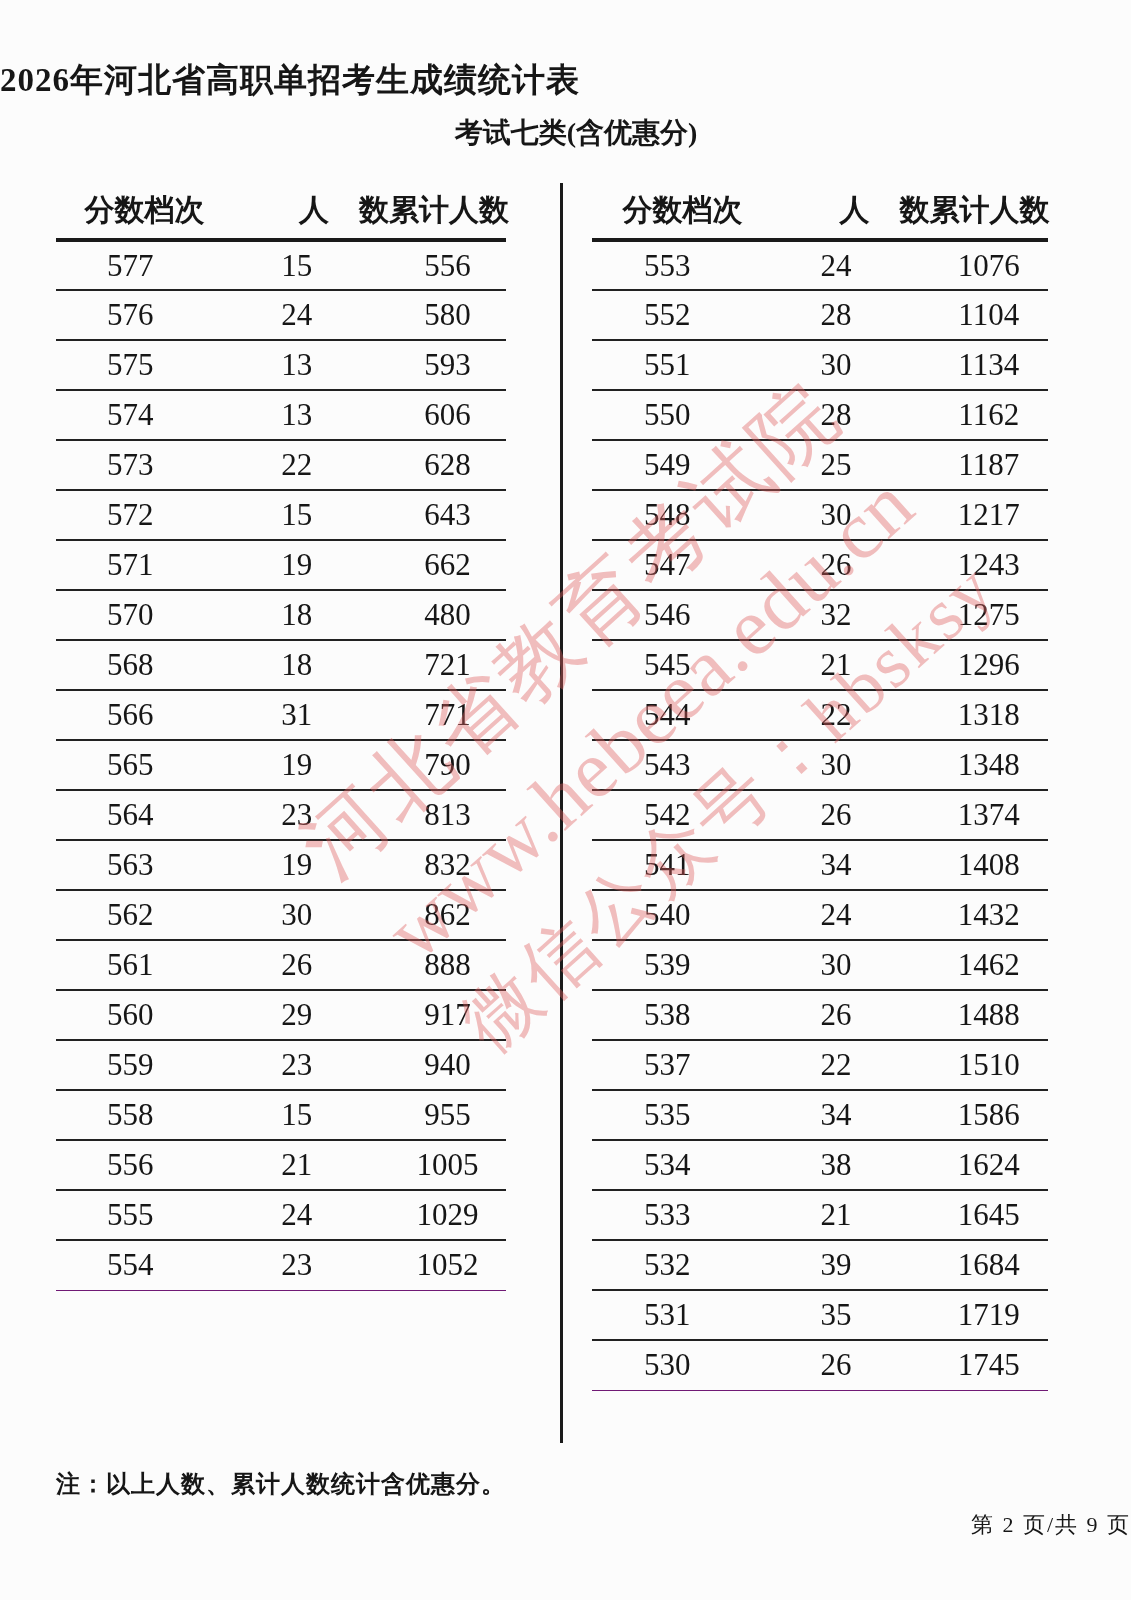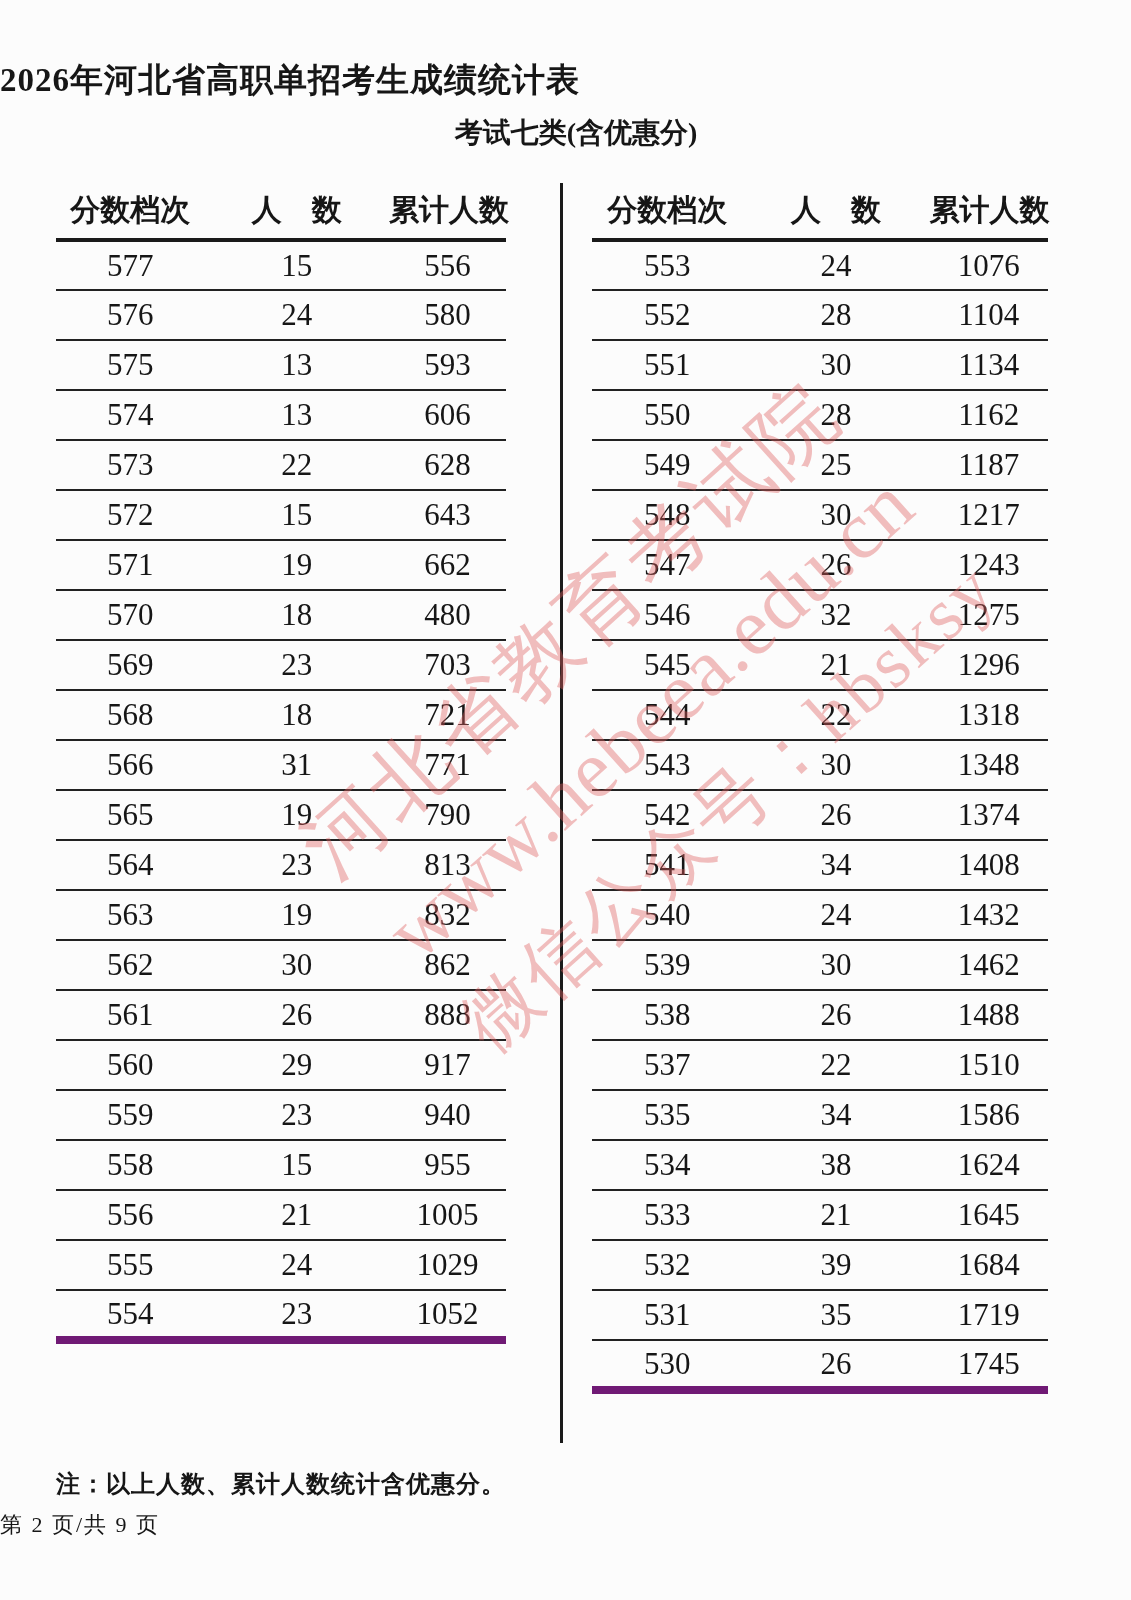--- a/index.html
+++ b/index.html
@@ -48,55 +48,55 @@
     border-collapse: collapse;
     table-layout: fixed;
     z-index: 2;
   }
   .score-table.left  { left: 56px;  width: 450px; }
   .score-table.right { left: 592px; width: 456px; }
   .score-table th {
     height: 57px;
     font-size: 30px;
     font-weight: bold;
-    text-align: center;
+    text-align: right;
     vertical-align: middle;
     border-bottom: 4px solid #1a1a1a;
     white-space: nowrap;
   }
   .score-table td {
     height: 50px;
     font-size: 31px;
     text-align: center;
     vertical-align: middle;
     border-bottom: 2px solid #222;
   }
   .score-table tbody tr:last-child td {
-    border-bottom: 8px solid #701a75;
+    border-bottom: 1px solid #701a75;
   }
   .col-divider {
     position: absolute;
     left: 560px; top: 183px;
     width: 3px; height: 1260px;
     background: #1a1a1a;
     z-index: 2;
   }
   .doc-note {
     position: absolute;
     left: 56px; top: 1468px;
     font-family: Liberation Mono, monospace;
     font-size: 24px;
     font-weight: bold;
     letter-spacing: 1px;
     z-index: 7;
   }
   .doc-page-footer {
     position: absolute;
     left: 0; top: 1510px; width: 100%;
-    text-align: left;
+    text-align: right;
     font-size: 22px;
     letter-spacing: 2px;
     z-index: 7;
   }
 </style>
 </head>
 <body>
 
 <div class="page">
 
@@ -157,25 +157,20 @@
           <td>571</td>
           <td>19</td>
           <td>662</td>
         </tr>
         <tr>
           <td>570</td>
           <td>18</td>
           <td>480</td>
         </tr>
         <tr>
-          <td>569</td>
-          <td>23</td>
-          <td>703</td>
-        </tr>
-        <tr>
           <td>568</td>
           <td>18</td>
           <td>721</td>
         </tr>
         <tr>
           <td>566</td>
           <td>31</td>
           <td>771</td>
         </tr>
         <tr>

